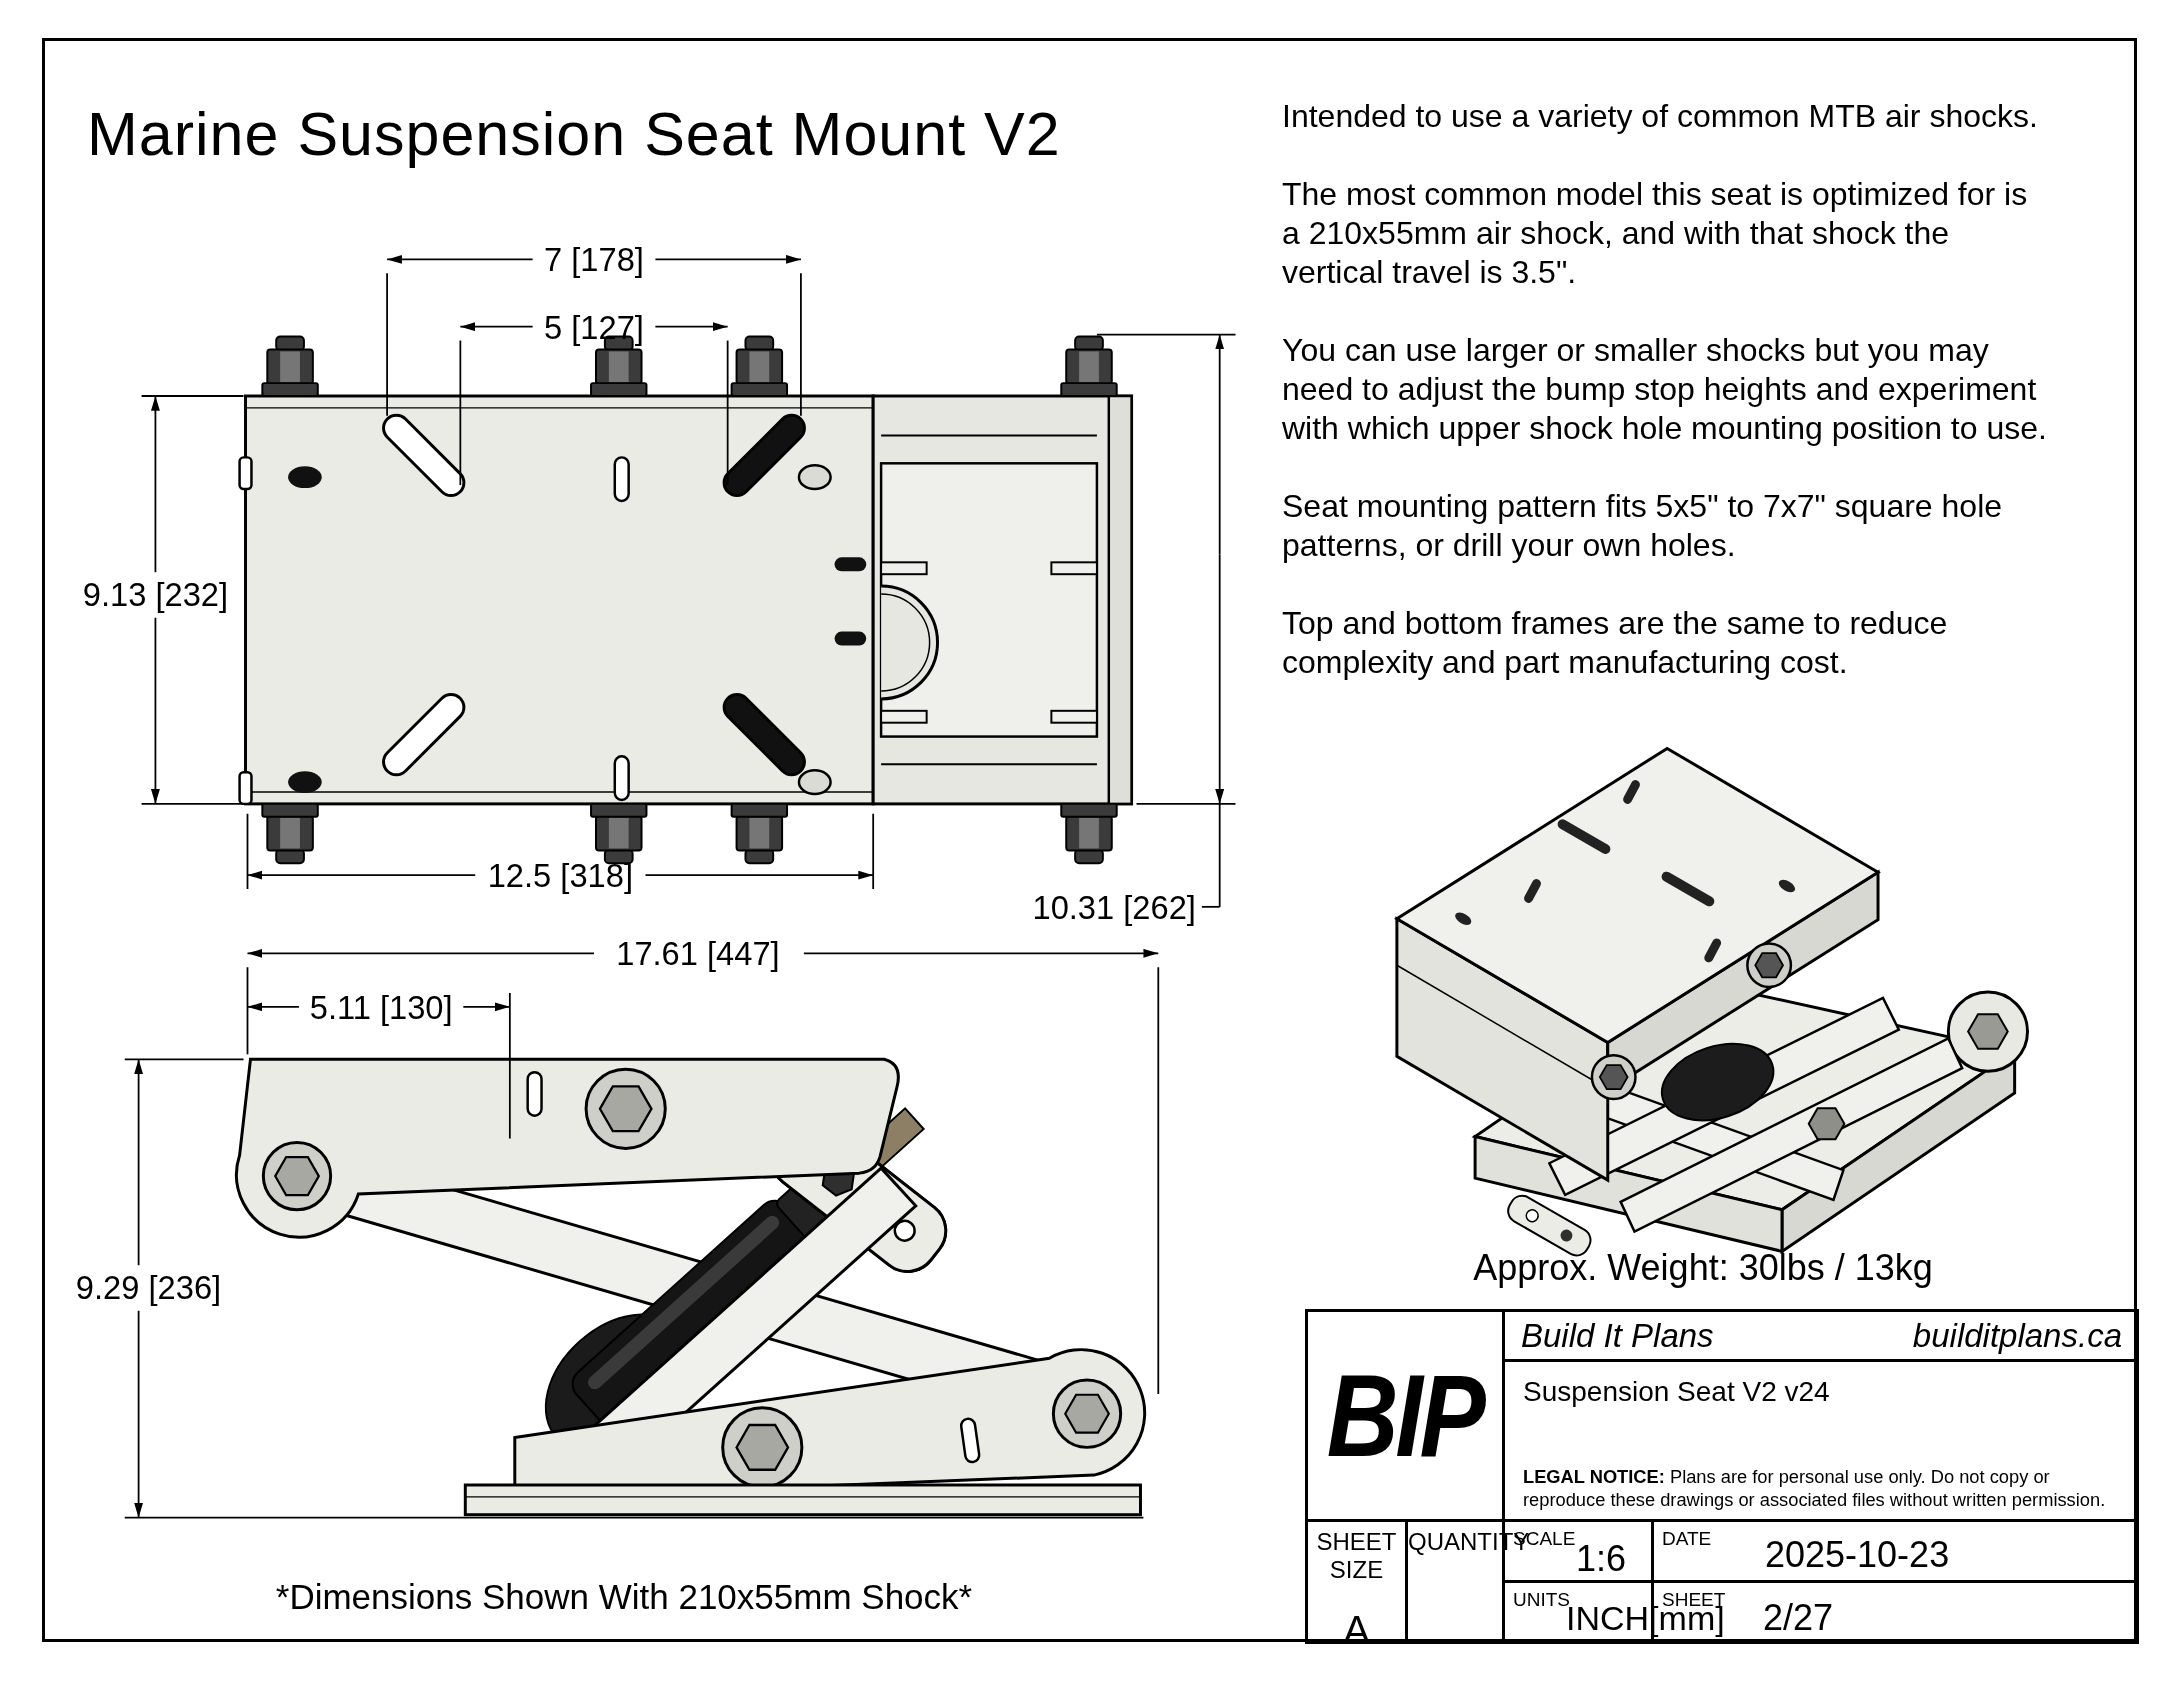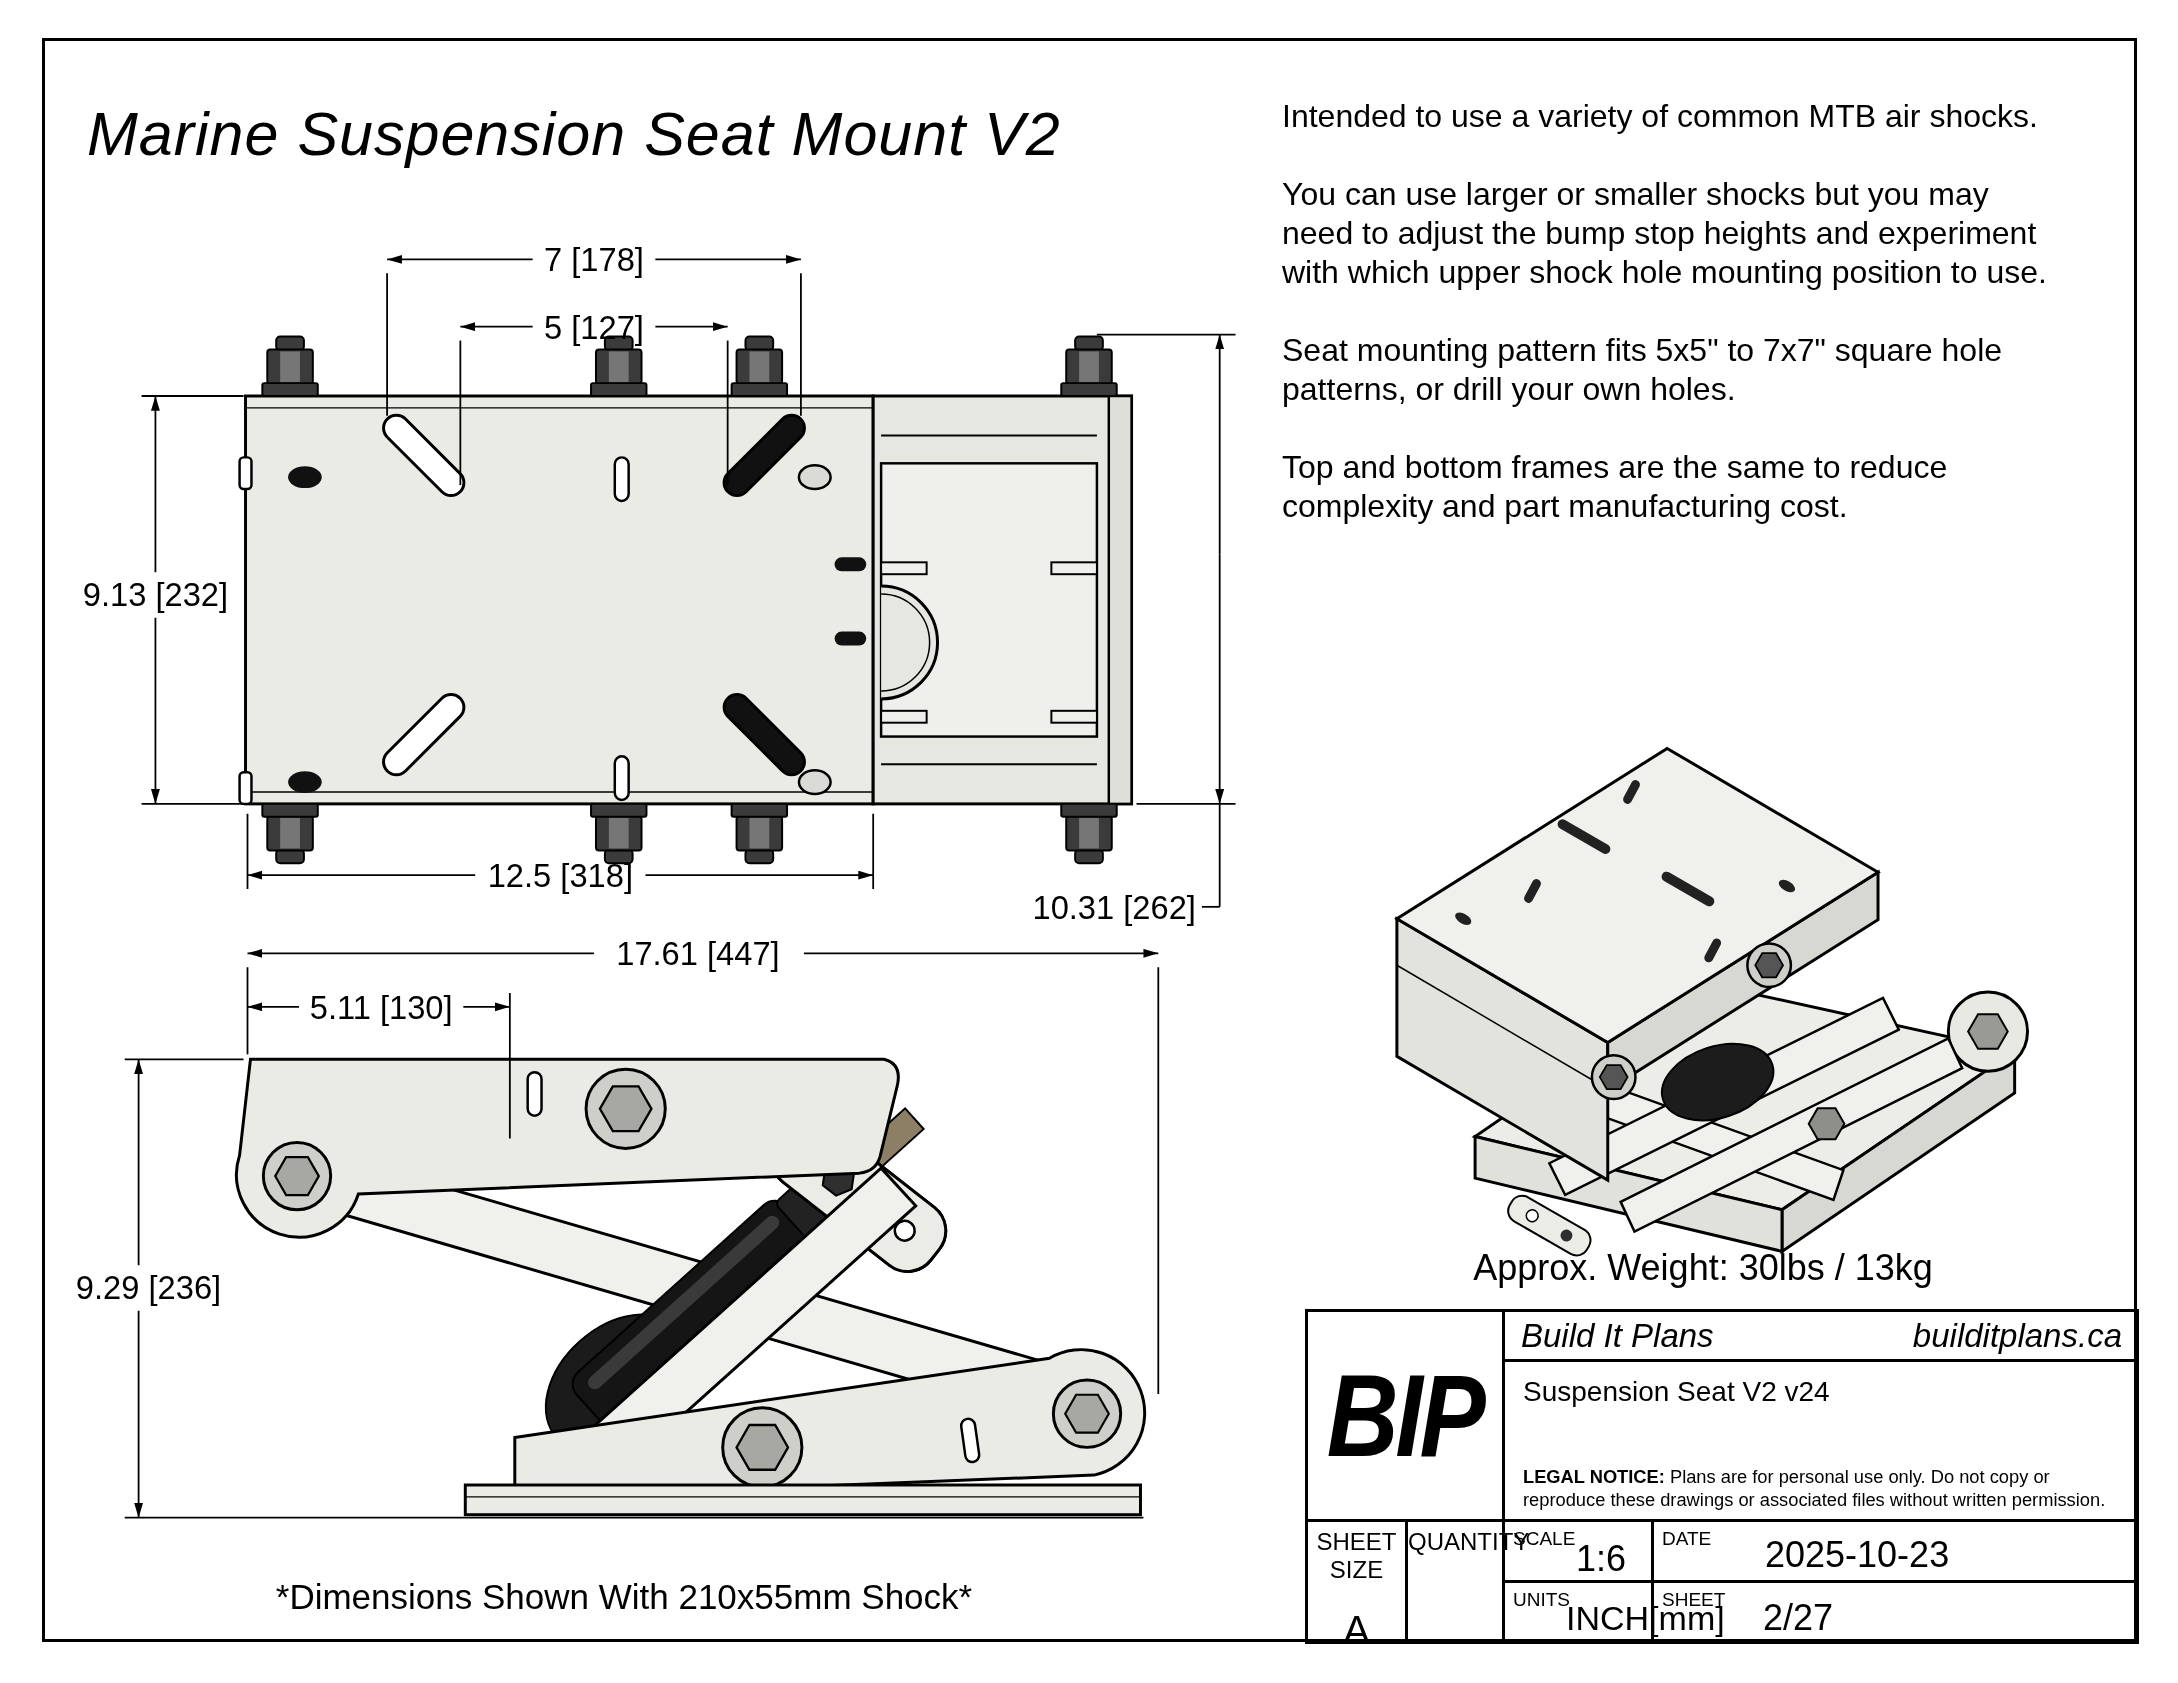--- a/index.html
+++ b/index.html
@@ -1,19 +1,19 @@
 <!DOCTYPE html>
 <html><head>
 <meta charset="utf-8">
 <style>
   html,body{margin:0;padding:0;background:#fff;}
   body{width:2178px;height:1683px;position:relative;font-family:"Liberation Sans",sans-serif;color:#000;}
   .abs{position:absolute;}
   #border-frame{left:42px;top:38px;width:2095px;height:1604px;border:3px solid #000;box-sizing:border-box;}
-  #main-title{left:87px;top:99px;width:1109px;font-size:61px;font-style:italic;letter-spacing:1px;white-space:nowrap;}
+  #main-title{left:87px;top:99px;width:1109px;font-size:61px;letter-spacing:1px;white-space:nowrap;}
   #notes{left:1282px;top:97px;width:871px;font-size:32px;line-height:39px;}
   #notes p{margin:0 0 39px 0;white-space:pre-line;}
   #drawing{left:0;top:0;width:2178px;height:1683px;}
   svg text{font-family:"Liberation Sans",sans-serif;font-size:33px;fill:#000;}
   #footnote{left:218px;top:1577px;width:812px;text-align:center;font-size:35px;}
   #iso-caption{left:1386px;top:1247px;width:634px;text-align:center;font-size:36px;}
   
   #title-block{left:1305px;top:1309px;width:834px;height:335px;border:3px solid #000;box-sizing:border-box;}
   .tb-cell{position:absolute;box-sizing:border-box;}
   #tb-logo-cell{left:0;top:0;width:197px;height:210px;border-right:3px solid #000;border-bottom:3px solid #000;display:flex;align-items:center;justify-content:center;}
@@ -41,20 +41,23 @@
 </style>
 </head>
 <body>
 
 <div class="abs" id="border-frame"></div>
 
 <div class="abs" id="main-title">Marine Suspension Seat Mount V2</div>
 
 <div class="abs" id="notes">
   <p>Intended to use a variety of common MTB air shocks.</p>
+  <p>The most common model this seat is optimized for is
+a 210x55mm air shock, and with that shock the
+vertical travel is 3.5".</p>
   <p>You can use larger or smaller shocks but you may
 need to adjust the bump stop heights and experiment
 with which upper shock hole mounting position to use.</p>
   <p>Seat mounting pattern fits 5x5" to 7x7" square hole
 patterns, or drill your own holes.</p>
   <p>Top and bottom frames are the same to reduce
 complexity and part manufacturing cost.</p>
 </div>
 
 <svg class="abs" id="drawing" viewBox="0 0 2200 1700">

